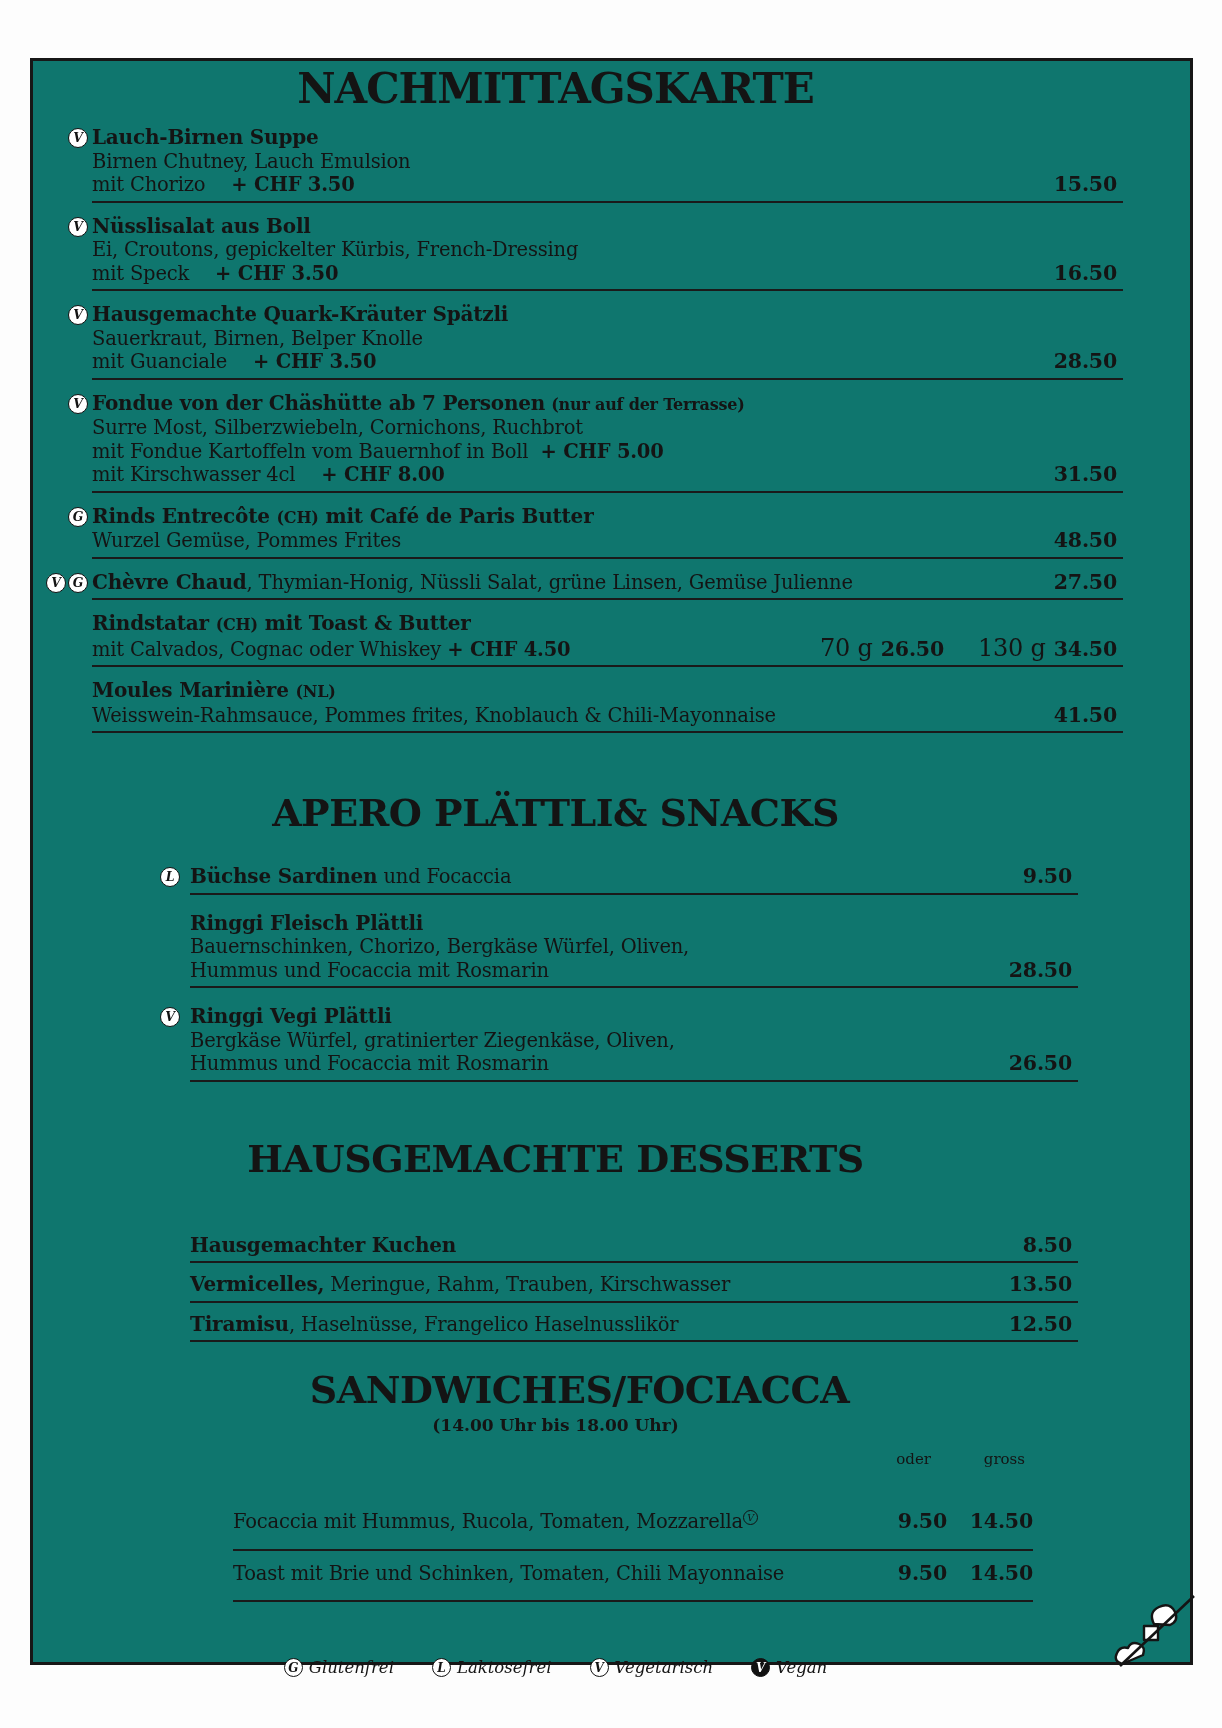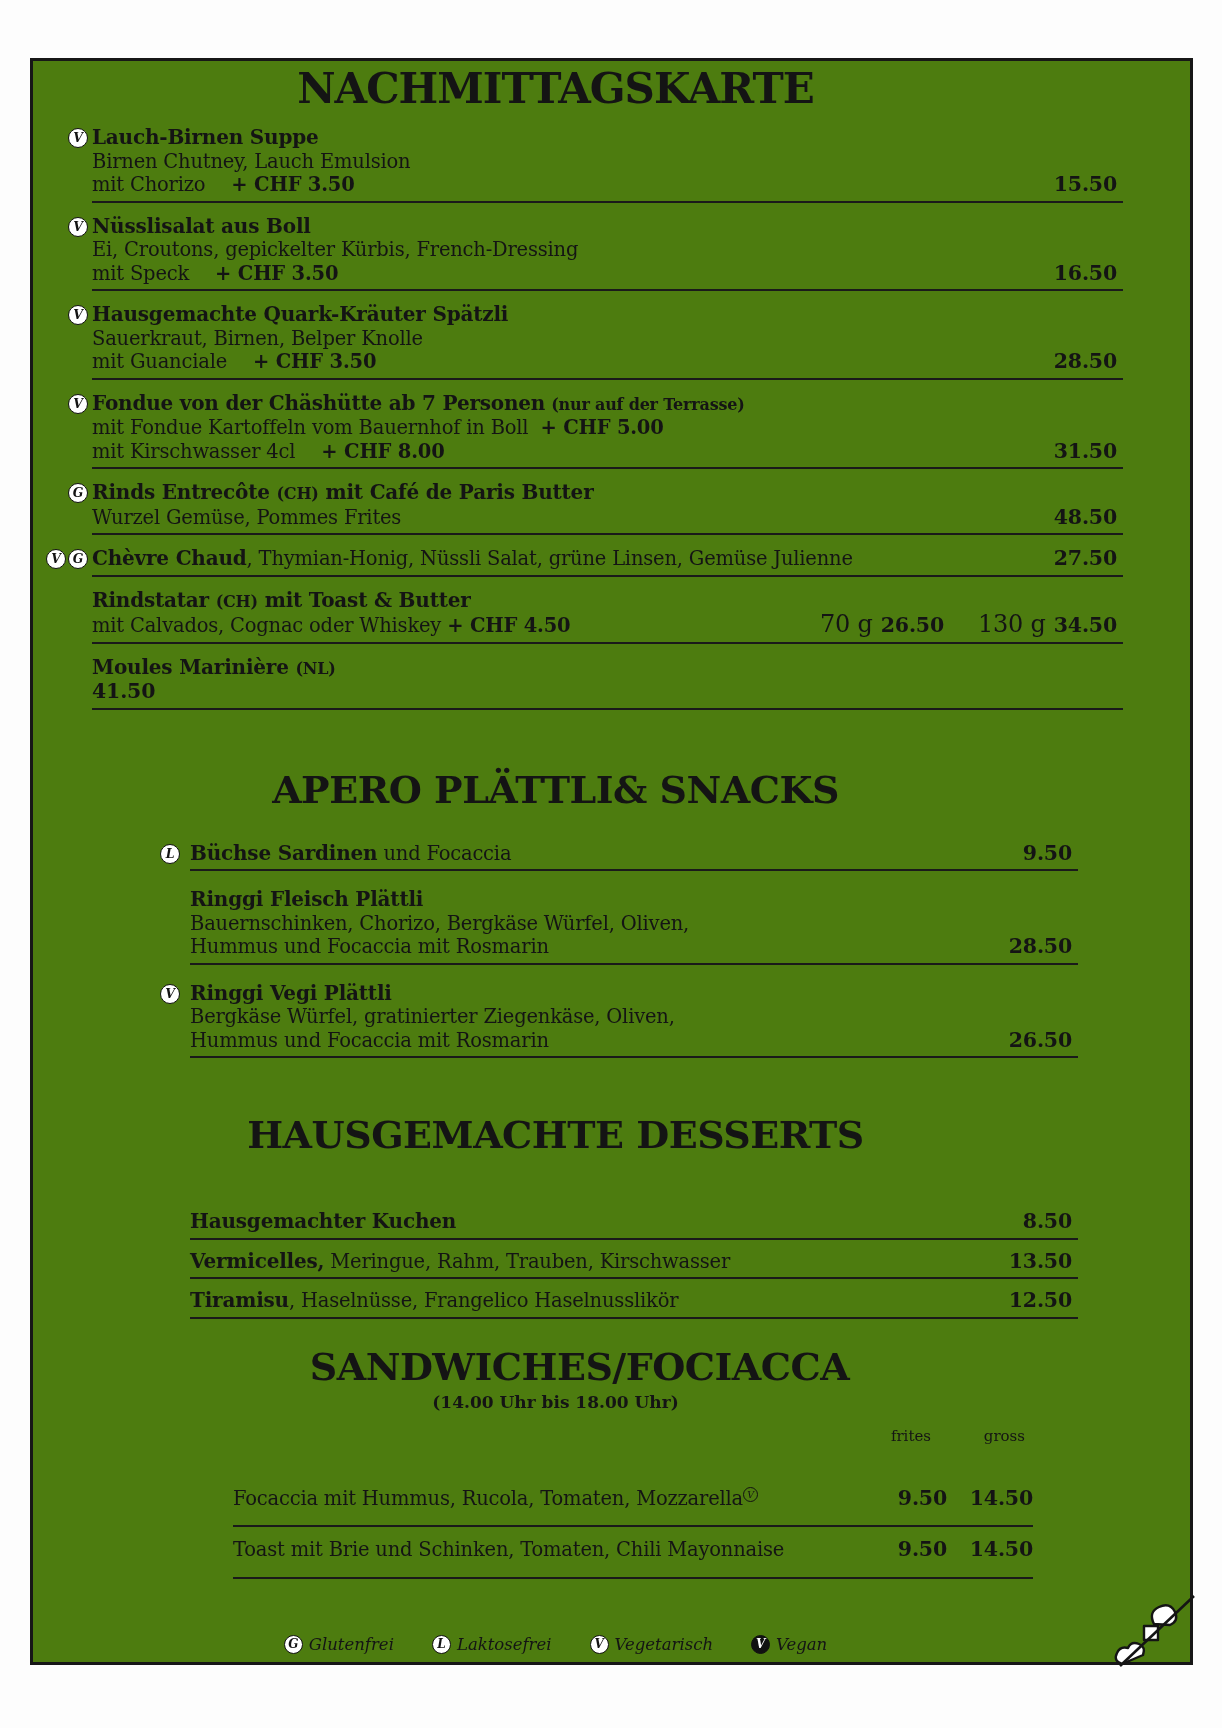--- a/index.html
+++ b/index.html
@@ -3,21 +3,21 @@
 <meta charset="utf-8">
 <style>
   html,body{margin:0;padding:0;}
   body{
     width:1222px;height:1728px;position:relative;background:#fdfdfd;
     font-family:"DejaVu Serif","Liberation Serif",serif;color:#141414;
     -webkit-font-smoothing:antialiased;
   }
   .frame{
     position:absolute;left:30px;top:58px;width:1163px;height:1607px;
-    border:3px solid #171717;box-sizing:border-box;background:#4d7c0f;
+    border:3px solid #171717;box-sizing:border-box;background:#0f766e;
   }
   .centered{text-align:center;padding-right:112px;}
   .page-title{
     margin-top:5px;font-size:42px;font-weight:bold;letter-spacing:-1px;line-height:46px;
   }
   .sec-header{
     font-size:38px;font-weight:bold;letter-spacing:-0.5px;line-height:44px;
   }
   .h2{margin-top:58px;}
   .h3{margin-top:55px;}
@@ -127,20 +127,21 @@
         <span class="left"><span>mit Guanciale</span><span class="b gap">+ CHF 3.50</span></span>
         <span class="price">28.50</span>
       </div>
     </div>
 
     <div class="item">
       <div class="badges">
         <span class="badge">V</span>
       </div>
       <div class="line"><span class="name">Fondue von der Chäshütte ab 7 Personen</span> <span class="note">(nur auf der Terrasse)</span></div>
+      <div class="line"><span>Surre Most, Silberzwiebeln, Cornichons, Ruchbrot</span></div>
       <div class="line"><span>mit Fondue Kartoffeln vom Bauernhof in Boll</span><span class="b gap-sm">+ CHF 5.00</span></div>
       <div class="line last">
         <span class="left"><span>mit Kirschwasser 4cl</span><span class="b gap">+ CHF 8.00</span></span>
         <span class="price">31.50</span>
       </div>
     </div>
 
     <div class="item">
       <div class="badges">
         <span class="badge">G</span>
@@ -167,20 +168,21 @@
       <div class="line"><span class="name">Rindstatar </span><span class="note">(CH)</span><span class="name"> mit Toast &amp; Butter</span></div>
       <div class="line last">
         <span class="left"><span>mit Calvados, Cognac oder Whiskey</span> <span class="b">+ CHF  4.50</span></span>
         <span class="sizes"><span class="qty">70 g</span><span class="price">26.50</span><span class="qty size-gap">130 g</span><span class="price">34.50</span></span>
       </div>
     </div>
 
     <div class="item">
       <div class="line"><span class="name">Moules Marinière </span><span class="note">(NL)</span></div>
       <div class="line last">
+        <span class="left"><span>Weisswein-Rahmsauce, Pommes frites, Knoblauch &amp; Chili-Mayonnaise</span></span>
         <span class="price">41.50</span>
       </div>
     </div>
 
   </div>
 
   <div class="sec-header h2 centered">APERO PLÄTTLI&amp; SNACKS</div>
 
   <div class="sec-apero">
 
@@ -242,21 +244,21 @@
       </div>
     </div>
 
   </div>
 
   <div class="sec-header h4 centered">SANDWICHES/FOCIACCA</div>
   <div class="subtitle centered">(14.00 Uhr bis 18.00 Uhr)</div>
 
   <div class="collabels">
     <span class="colspacer"></span>
-    <span class="collabel">frites</span>
+    <span class="collabel">oder</span>
     <span class="collabel">gross</span>
   </div>
 
   <div class="sec-sandwich">
 
     <div class="srow">
       <span class="sname"><span>Focaccia mit Hummus, Rucola, Tomaten, Mozzarella</span><span class="supv">V</span></span>
       <span class="scell">9.50</span>
       <span class="scell">14.50</span>
     </div>

